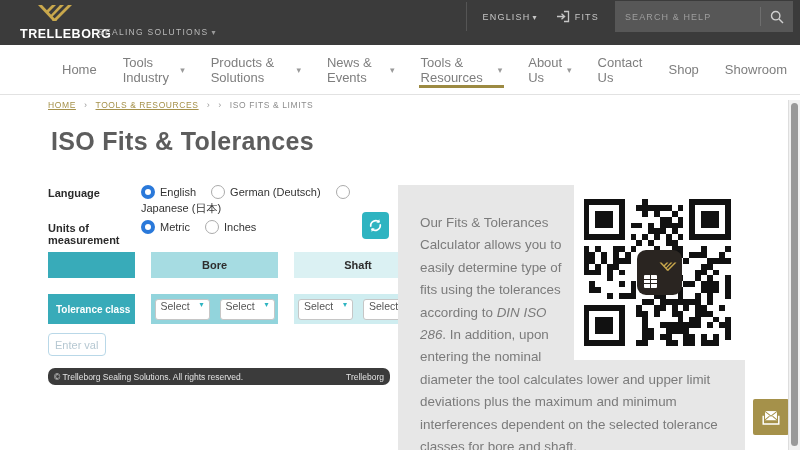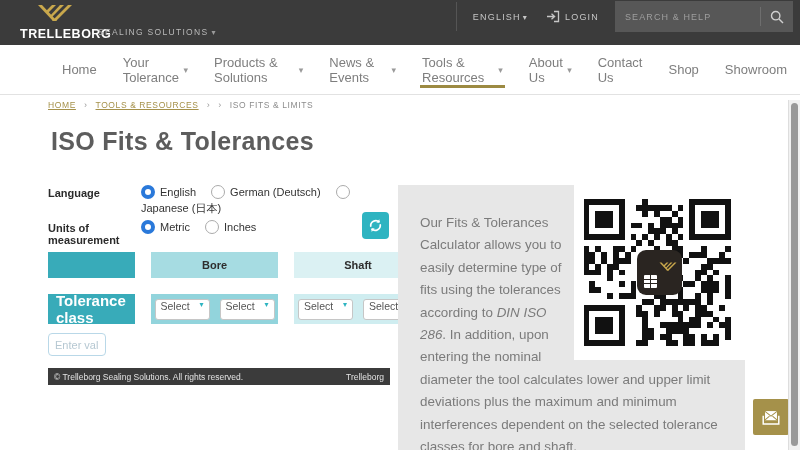--- a/index.html
+++ b/index.html
@@ -55,35 +55,35 @@
   .row-language { min-height:35px; }
   .row-units { height:22px; }
   .refresh-btn { position:absolute; right:1px; top:28px; width:27px; height:27px; border-radius:4px;
      background:var(--teal-btn,#2eb4c1); display:flex; align-items:center; justify-content:center; cursor:pointer; border:none; }
 
   .tol-table { margin-top:11px; display:grid; grid-template-columns:87px 127px 128px; grid-template-rows:26px 30px; gap:16px; }
   .cell { display:flex; align-items:center; justify-content:center; font-size:11px; }
   .cell-corner { background:var(--teal,#38abb9); }
   .cell-bore-h { background:#a6dce2; font-weight:bold; color:#2e2e2e; }
   .cell-shaft-h { background:#dbf1f3; font-weight:bold; color:#2e2e2e; }
-  .cell-rowlabel { background:var(--teal,#38abb9); color:#fff; font-weight:bold; font-size:15px; justify-content:flex-start; padding-left:8px; }
+  .cell-rowlabel { background:var(--teal,#38abb9); color:#fff; font-weight:bold; font-size:10px; justify-content:flex-start; padding-left:8px; }
   .cell-bore { background:#92d4dc; gap:10px; }
   .cell-shaft { background:#cfedf0; gap:10px; }
   .select { width:55px; height:21px; background:#fff; border:1px solid #c6c6c6; border-radius:3px;
      display:flex; align-items:flex-start; justify-content:space-between; padding:0 5px; cursor:pointer; }
   .select .select-text { font-size:10.5px; color:#555; }
   .select .select-caret { font-size:8px; color:var(--teal-btn,#44b3bf); }
 
   .row-nominal { margin-top:9px; }
   .nominal-input { width:58px; height:23px; border:1px solid #b9d8e8; border-radius:4px; font-size:11px;
      color:#555; padding:0 6px; outline:none; font-family:"Liberation Sans", sans-serif; }
   .nominal-input::placeholder { color:#b6c8d2; }
 
   .mini-footer { margin-top:12px; height:17px; background:var(--header-bg,#3b3b3b); display:flex;
-     align-items:center; justify-content:space-between; padding:8px 6px; font-size:8.5px; color:#e3e3e3; }
+     align-items:center; justify-content:space-between; padding:8px 6px; font-size:8.5px; color:#e3e3e3;border-radius:7px; }
   .mini-footer .disclaimer { cursor:pointer; }
 
   
   .info-panel { position:absolute; left:398px; top:185px; width:347px; min-height:252px; background:#e7e7e7; }
   .info-inner { padding:27px 20px 20px 22px; }
   .qr-card { float:right; width:171px; height:175px; background:#fff; position:relative;
      margin:-27px -20px 6px 12px; }
   .qr-svg { position:absolute; left:7px; top:14px; }
   .qr-logo { position:absolute; left:63px; top:65px; width:45px; height:45px; background:#2a2521;
      border-radius:9px; }
@@ -120,42 +120,42 @@
   <div class="topbar-right">
     <div class="top-divider"></div>
     <div class="lang-select">
       <span>ENGLISH</span><span class="caret">▾</span>
     </div>
     <div class="login">
       <svg width="14" height="13" viewBox="0 0 14 13">
         <path d="M8 1.5 h4.5 v10 H8" fill="none" stroke="#c6c6c6" stroke-width="1.3"></path>
         <path d="M1 6.5 h7 M5.5 3.8 L8.6 6.5 L5.5 9.2" fill="none" stroke="#c6c6c6" stroke-width="1.3"></path>
       </svg>
-      <span class="login-label">LOGIN</span>
+      <span class="login-label">FITS</span>
     </div>
     <div class="searchbox">
       <input class="search-input" value="" placeholder="SEARCH &amp; HELP" style="">
       <div class="search-div"></div>
       <div class="search-btn">
         <svg width="14" height="14" viewBox="0 0 14 14">
           <circle cx="5.7" cy="5.7" r="4.2" fill="none" stroke="#cfcfcf" stroke-width="1.4"></circle>
           <path d="M9 9 L13 13" stroke="#cfcfcf" stroke-width="1.4"></path>
         </svg>
       </div>
     </div>
   </div>
 </header>
 
 <nav class="nav">
   <ul id="nav-list">
       <li>
         <span>Home</span>
       </li>
       <li>
-        <span>Your Tolerance</span>
+        <span>Tools Industry</span>
         <span class="caret">▾</span>
       </li>
       <li>
         <span>Products &amp; Solutions</span>
         <span class="caret">▾</span>
       </li>
       <li>
         <span>News &amp; Events</span>
         <span class="caret">▾</span>
       </li>

